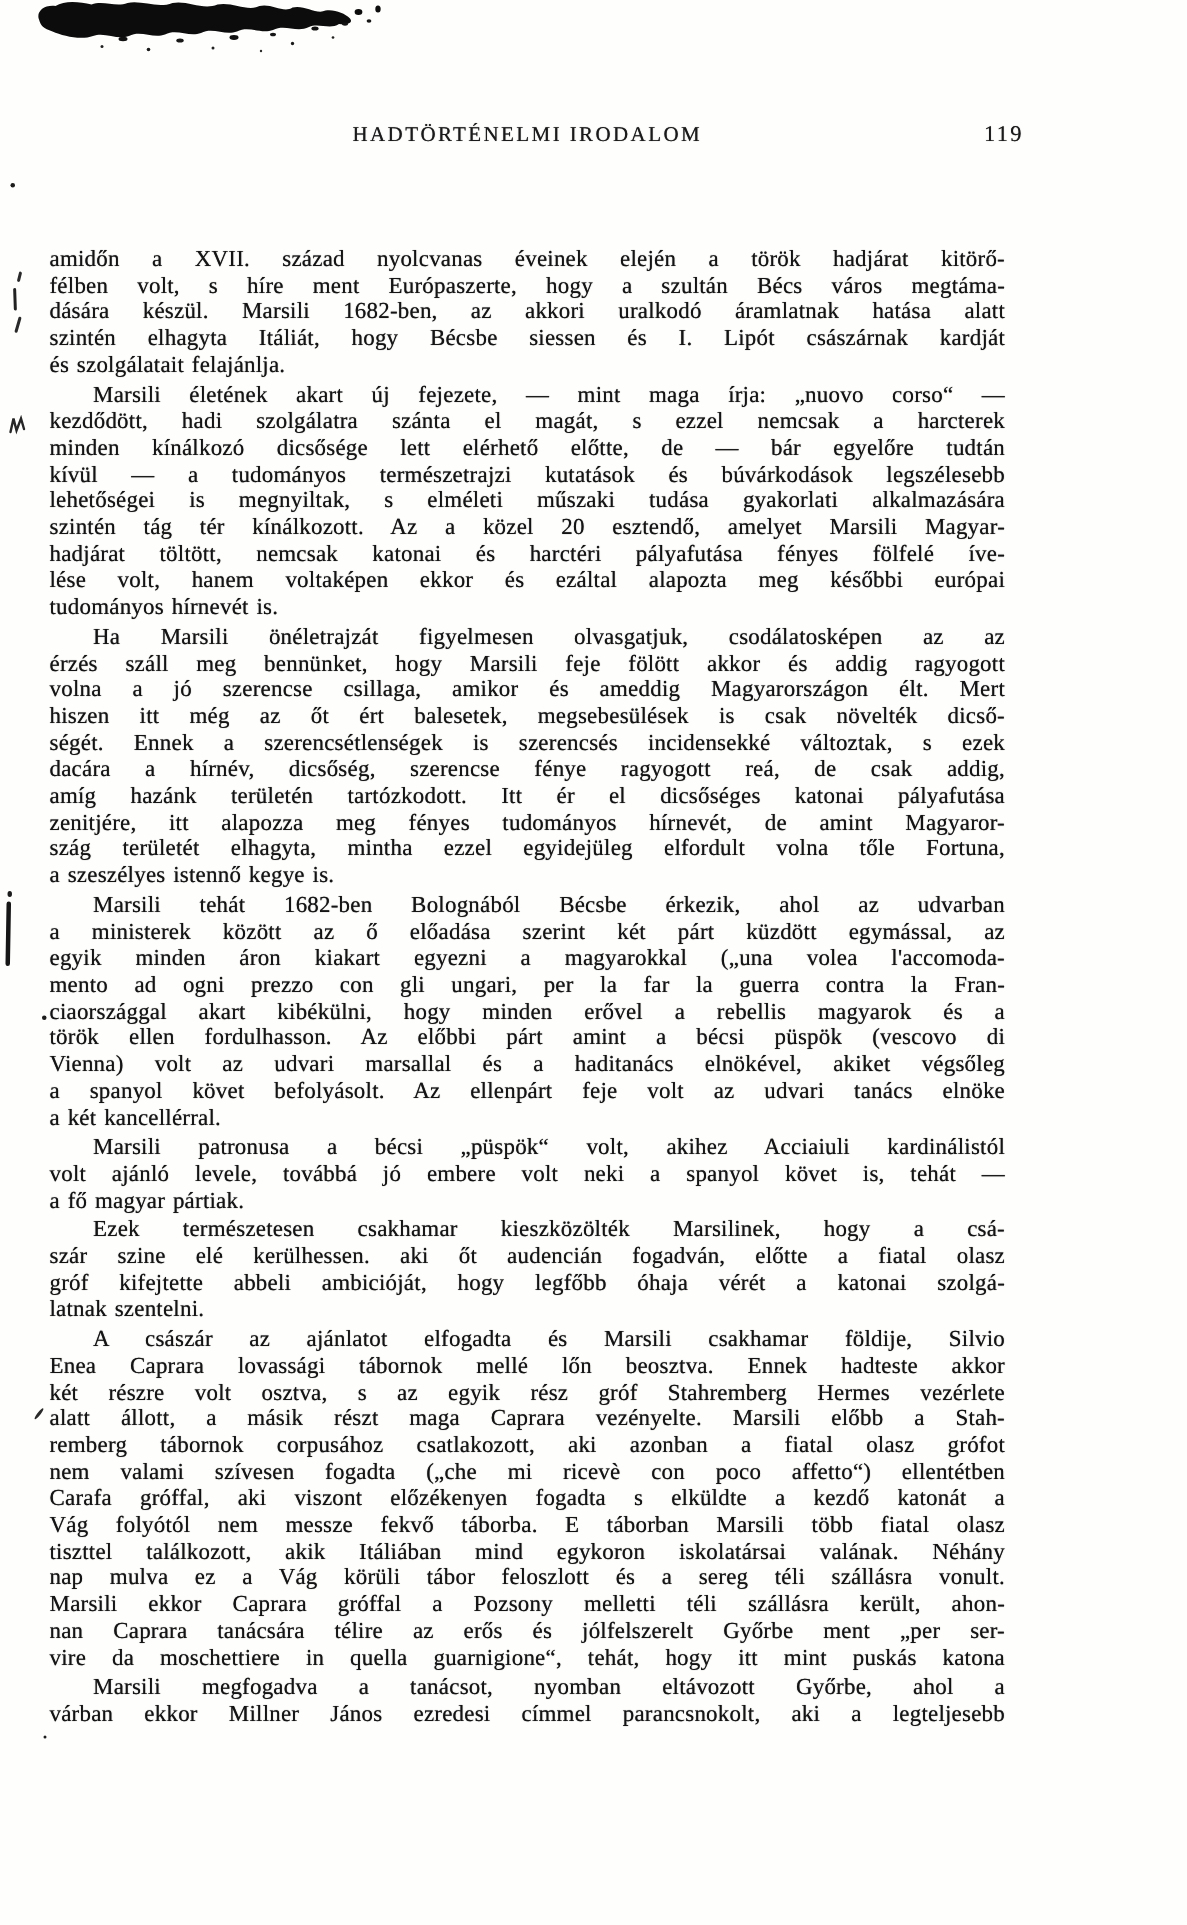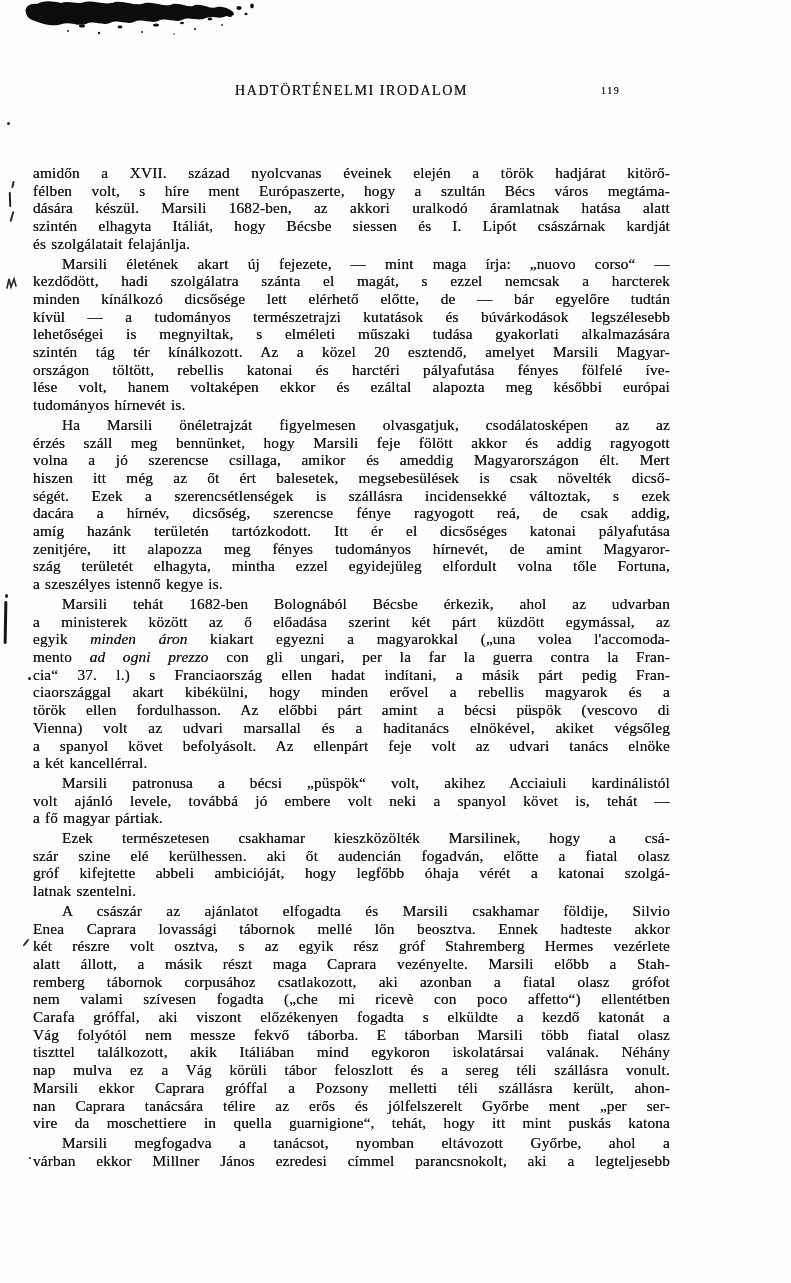--- a/index.html
+++ b/index.html
@@ -17,40 +17,40 @@
   
   .header-row { position:absolute; top:83px; left:33px; width:637px; height:18px; }
   .header-title {
     display:block; text-align:center;
     font-size:14px; line-height:15px;
     letter-spacing:1.6px;
     color:#1a1a1a;
     text-shadow:0 0 0.5px rgba(0,0,0,0.75);
   }
   .page-number {
-    position:absolute; top:83px; left:601px;
-    font-size:10px; line-height:15px; letter-spacing:1.5px;
+    position:absolute; top:83px; left:656px;
+    font-size:15px; line-height:15px; letter-spacing:1.5px;
     color:#1a1a1a;
     text-shadow:0 0 0.5px rgba(0,0,0,0.75);
   }
   
   .body-text {
     position:absolute; top:130px; left:33px; width:637px;
     font-size:15.3px; line-height:17.7px;
     color:#141414;
     text-shadow:0 0 0.55px rgba(10,10,10,0.8);
     letter-spacing:0.15px;
     word-spacing:1.2px;
     margin-top:34px;
   }
   .para + .para { margin-top:2px; }
   .line { text-align:justify; text-align-last:justify; }
   .line.last { text-align-last:left; }
   .line.indent { text-indent:29px; }
-  .it { font-style:italic; }
+  .it { }
 
   
   .artifact { position:absolute; pointer-events:none; }
   .smudge { top:0; left:24px; width:232px; height:36px; }
   .m-dot   { background:#1c1c1c; border-radius:50%; }
   .m-dot1  { top:122px; left:7px;  width:3px; height:3px; }
   .m-tick1 { top:181px; left:12px; width:2px; height:7px;  background:#2a2a2a; transform:rotate(14deg); border-radius:1px; }
   .m-bar1  { top:192px; left:9px;  width:2px; height:15px; background:#222;    transform:rotate(-2deg); border-radius:1px; }
   .m-tick2 { top:211px; left:11px; width:2px; height:11px; background:#2a2a2a; transform:rotate(16deg); border-radius:1px; }
   .m-squiggle { top:276px; left:5px; width:16px; height:16px; }
@@ -99,42 +99,41 @@
         <div class="line"><span>szintén elhagyta Itáliát, hogy Bécsbe siessen és I. Lipót császárnak kardját</span></div>
         <div class="line last"><span>és szolgálatait felajánlja.</span></div>
       </div>
       <div class="para">
         <div class="line indent"><span>Marsili életének akart új fejezete, — mint maga írja: „nuovo corso“ —</span></div>
         <div class="line"><span>kezdődött, hadi szolgálatra szánta el magát, s ezzel nemcsak a harcterek</span></div>
         <div class="line"><span>minden kínálkozó dicsősége lett elérhető előtte, de — bár egyelőre tudtán</span></div>
         <div class="line"><span>kívül — a tudományos természetrajzi kutatások és búvárkodások legszélesebb</span></div>
         <div class="line"><span>lehetőségei is megnyiltak, s elméleti műszaki tudása gyakorlati alkalmazására</span></div>
         <div class="line"><span>szintén tág tér kínálkozott. Az a közel 20 esztendő, amelyet Marsili Magyar-</span></div>
-        <div class="line"><span>országon töltött, rebellis katonai és harctéri pályafutása fényes fölfelé íve-</span></div>
+        <div class="line"><span>hadjárat töltött, nemcsak katonai és harctéri pályafutása fényes fölfelé íve-</span></div>
         <div class="line"><span>lése volt, hanem voltaképen ekkor és ezáltal alapozta meg későbbi európai</span></div>
         <div class="line last"><span>tudományos hírnevét is.</span></div>
       </div>
       <div class="para">
         <div class="line indent"><span>Ha Marsili önéletrajzát figyelmesen olvasgatjuk, csodálatosképen az az</span></div>
         <div class="line"><span>érzés száll meg bennünket, hogy Marsili feje fölött akkor és addig ragyogott</span></div>
         <div class="line"><span>volna a jó szerencse csillaga, amikor és ameddig Magyarországon élt. Mert</span></div>
         <div class="line"><span>hiszen itt még az őt ért balesetek, megsebesülések is csak növelték dicső-</span></div>
-        <div class="line"><span>ségét. Ezek a szerencsétlenségek is szállásra incidensekké változtak, s ezek</span></div>
+        <div class="line"><span>ségét. Ennek a szerencsétlenségek is szerencsés incidensekké változtak, s ezek</span></div>
         <div class="line"><span>dacára a hírnév, dicsőség, szerencse fénye ragyogott reá, de csak addig,</span></div>
         <div class="line"><span>amíg hazánk területén tartózkodott. Itt ér el dicsőséges katonai pályafutása</span></div>
         <div class="line"><span>zenitjére, itt alapozza meg fényes tudományos hírnevét, de amint Magyaror-</span></div>
         <div class="line"><span>szág területét elhagyta, mintha ezzel egyidejüleg elfordult volna tőle Fortuna,</span></div>
         <div class="line last"><span>a szeszélyes istennő kegye is.</span></div>
       </div>
       <div class="para">
         <div class="line indent"><span>Marsili tehát 1682-ben Bolognából Bécsbe érkezik, ahol az udvarban</span></div>
         <div class="line"><span>a ministerek között az ő előadása szerint két párt küzdött egymással, az</span></div>
         <div class="line"><span>egyik </span><span class="it">minden áron</span><span> kiakart egyezni a magyarokkal („una volea l'accomoda-</span></div>
         <div class="line"><span>mento </span><span class="it">ad ogni prezzo</span><span> con gli ungari, per la far la guerra contra la Fran-</span></div>
-        <div class="line"><span>cia“ 37. l.) s Franciaország ellen hadat indítani, a másik párt pedig Fran-</span></div>
         <div class="line"><span>ciaországgal akart kibékülni, hogy minden erővel a rebellis magyarok és a</span></div>
         <div class="line"><span>török ellen fordulhasson. Az előbbi párt amint a bécsi püspök (vescovo di</span></div>
         <div class="line"><span>Vienna) volt az udvari marsallal és a haditanács elnökével, akiket végsőleg</span></div>
         <div class="line"><span>a spanyol követ befolyásolt. Az ellenpárt feje volt az udvari tanács elnöke</span></div>
         <div class="line last"><span>a két kancellérral.</span></div>
       </div>
       <div class="para">
         <div class="line indent"><span>Marsili patronusa a bécsi „püspök“ volt, akihez Acciaiuli kardinálistól</span></div>
         <div class="line"><span>volt ajánló levele, továbbá jó embere volt neki a spanyol követ is, tehát —</span></div>
         <div class="line last"><span>a fő magyar pártiak.</span></div>

